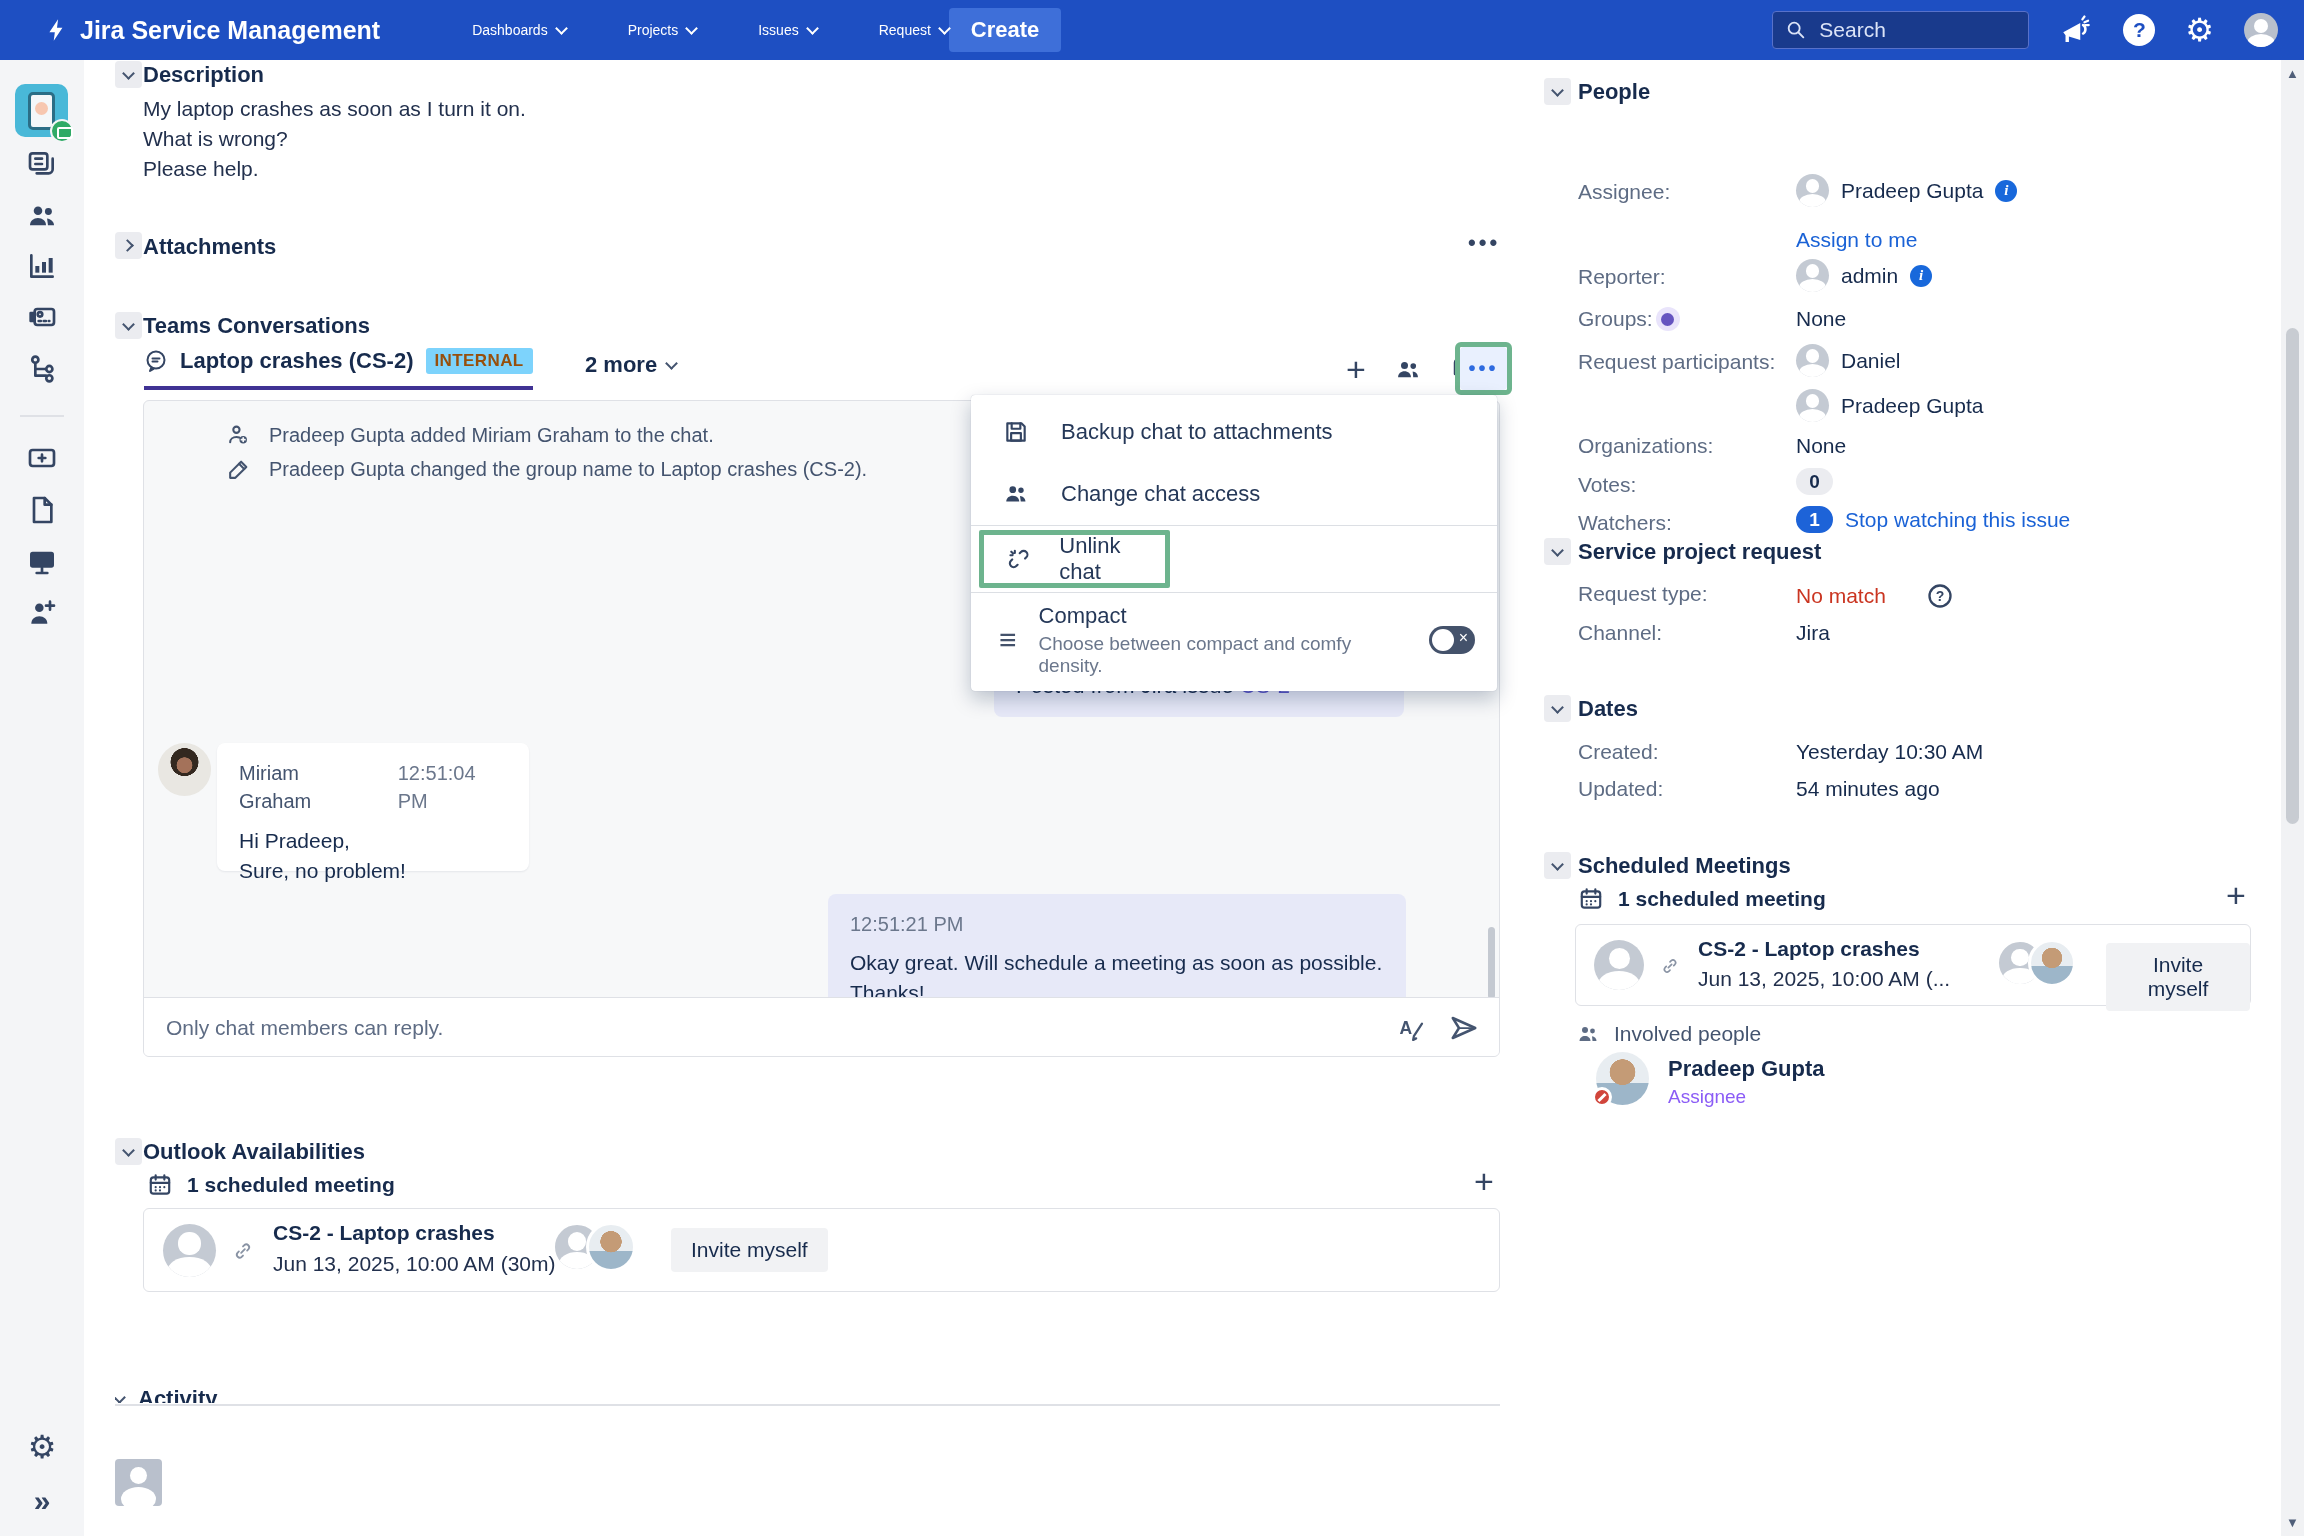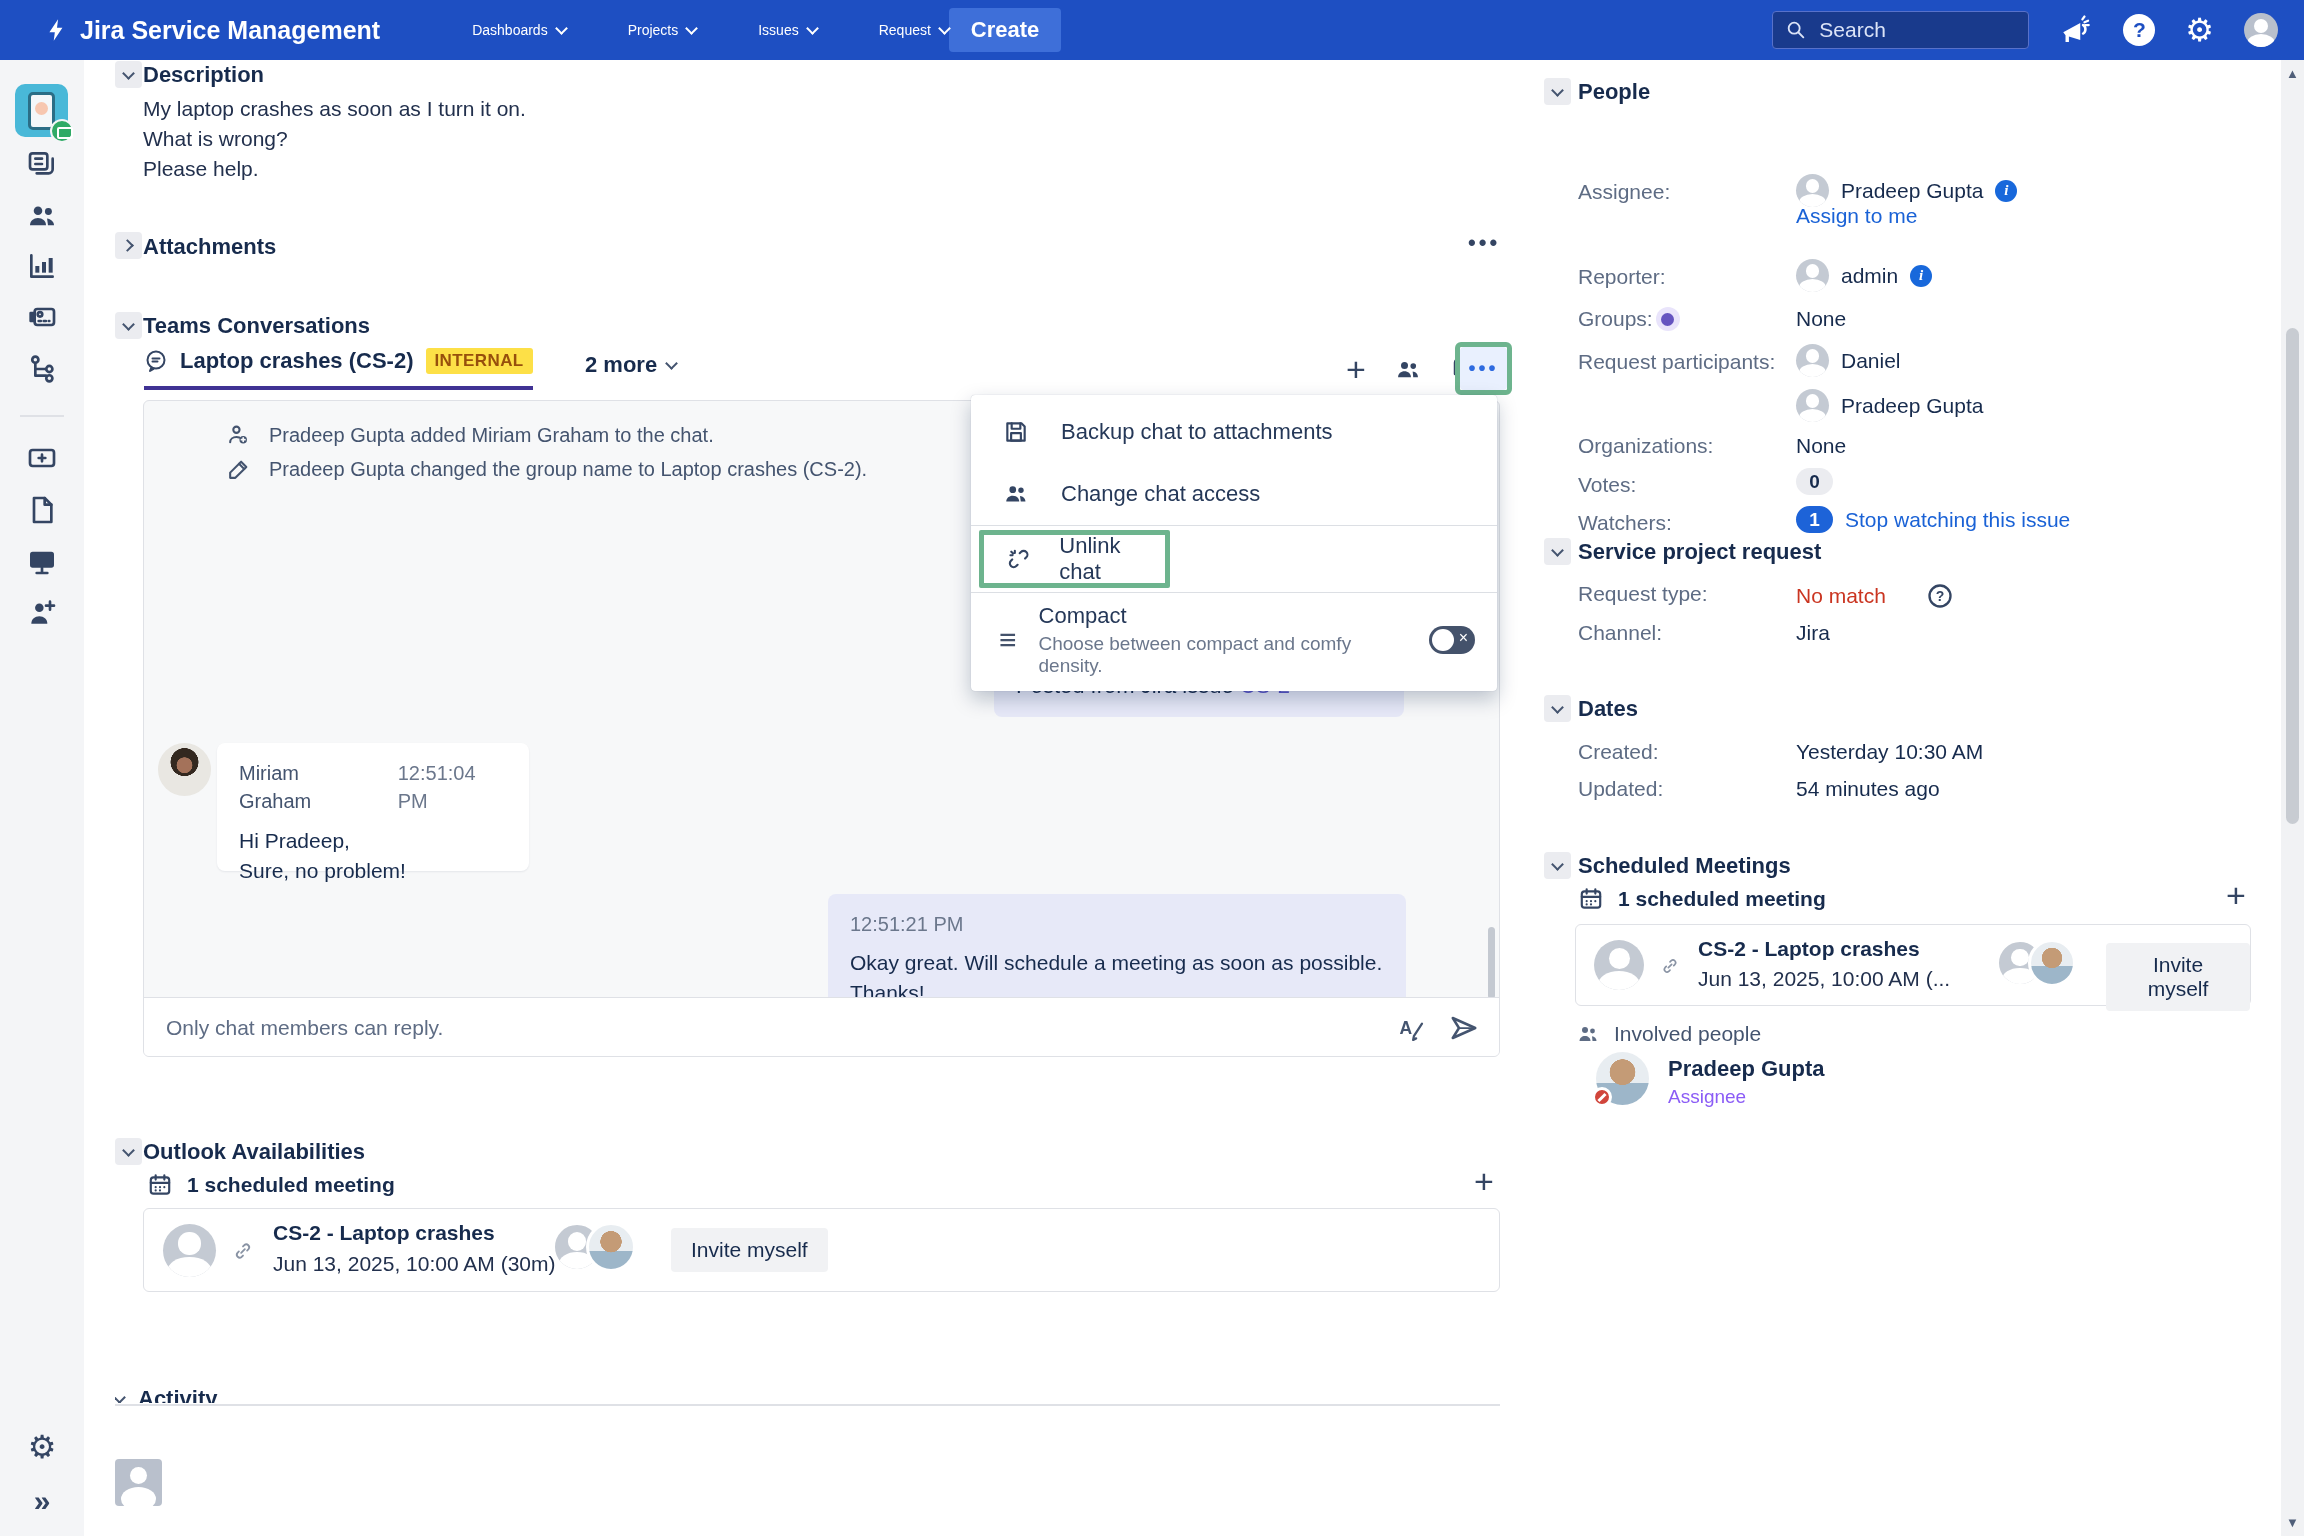--- a/index.html
+++ b/index.html
@@ -39,21 +39,21 @@
   .sb-glyph{position:absolute;left:0;width:84px;text-align:center;color:#344563;}
   
   #main{position:absolute;left:84px;top:60px;width:1456px;height:1476px;}
   .sec-btn{position:absolute;width:27px;height:27px;background:#ebecf0;border-radius:4px;display:flex;align-items:center;justify-content:center;cursor:pointer;}
   .sec-title{font-size:22px;font-weight:700;color:#172b4d;}
   .body-text{font-size:21px;color:#22304d;}
   .ellipsis-btn{color:#344563;font-size:22px;letter-spacing:3px;font-weight:700;cursor:pointer;}
   
   .chat-tab{position:absolute;left:60px;top:288px;display:flex;align-items:center;gap:12px;padding-bottom:12px;border-bottom:4px solid #403294;}
   .tab-label{font-size:22px;font-weight:700;color:#172b4d;}
-  .badge-internal{background:#fde047;color:#974f0c;font-size:17px;font-weight:700;padding:3px 9px;border-radius:3px;letter-spacing:.4px;}
+  .badge-internal{background:#7dd3fc;color:#974f0c;font-size:17px;font-weight:700;padding:3px 9px;border-radius:3px;letter-spacing:.4px;}
   .more-dd{position:absolute;left:501px;top:292px;display:flex;align-items:center;gap:10px;font-size:22px;font-weight:600;color:#172b4d;cursor:pointer;}
   .tab-actions{position:absolute;top:292px;display:flex;align-items:center;}
   .plus-glyph{font-size:34px;font-weight:400;color:#344563;line-height:1;}
   .dots-btn{width:47px;height:43px;background:#e9f0fe;border-radius:4px;color:#2f6be0;font-size:20px;letter-spacing:3px;font-weight:700;display:flex;align-items:center;justify-content:center;}
   .anno{border:5px solid #6db48e;}
   
   .chat-box{position:absolute;left:59px;top:340px;width:1357px;height:657px;border:1px solid #dfe1e6;border-radius:6px;background:#f7f8f9;overflow:hidden;}
   .chat-msgs{position:absolute;left:0;top:0;width:100%;height:596px;overflow:hidden;}
   .sysmsg{position:absolute;left:82px;display:flex;align-items:center;gap:18px;font-size:20px;color:#44546f;}
   .bubble{position:absolute;border-radius:8px;padding:16px 22px;font-size:21px;line-height:1.42;}
@@ -383,21 +383,21 @@
       <span class="chev dk" style="margin-top:-3px"></span>
     </div>
   <div class="abs sec-title" style="left:38px;top:19px">People</div>
 
   <div class="p-label" style="top:120px">Assignee:</div>
   <div class="p-val" style="top:114px">
     <div class="gavatar mini-av"></div>
     <span>Pradeep Gupta</span>
     <div class="info-i">i</div>
   </div>
-  <a class="abs link" style="left:256px;top:144px;font-size:21px;">Assign to me</a>
+  <a class="abs link" style="left:256px;top:168px;font-size:21px;">Assign to me</a>
 
   <div class="p-label" style="top:205px">Reporter:</div>
   <div class="p-val" style="top:199px">
     <div class="gavatar mini-av"></div>
     <span>admin</span>
     <div class="info-i">i</div>
   </div>
 
   <div class="p-label row" style="top:247px;gap:3px">
     <span>Groups:</span>

